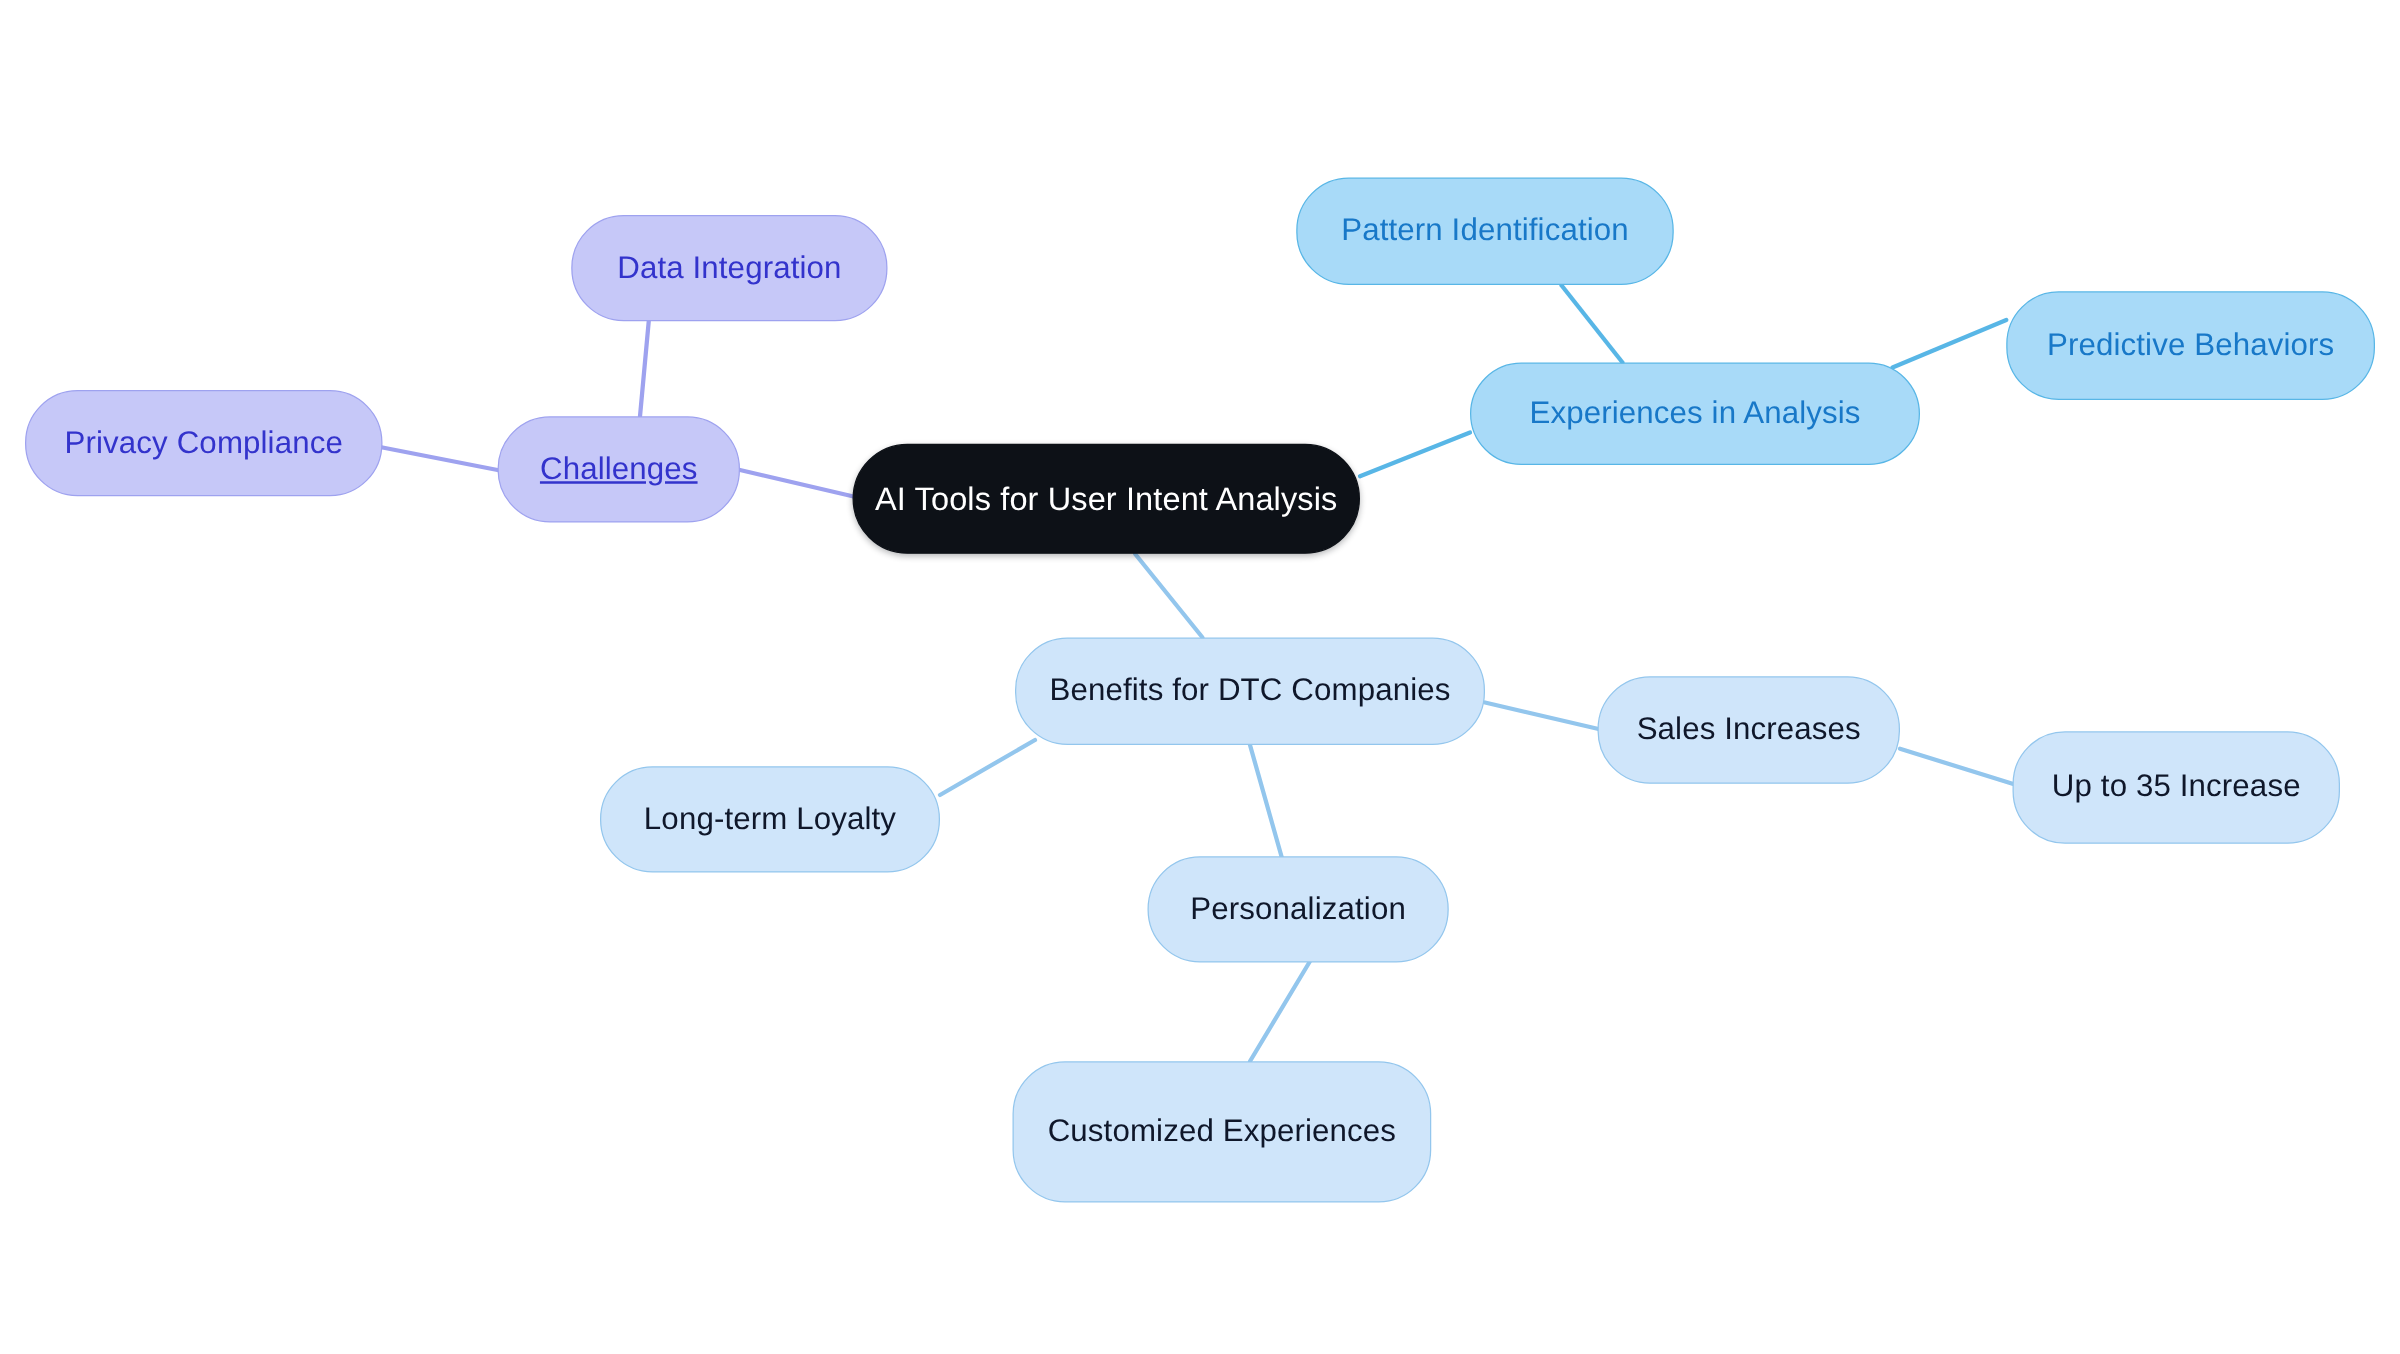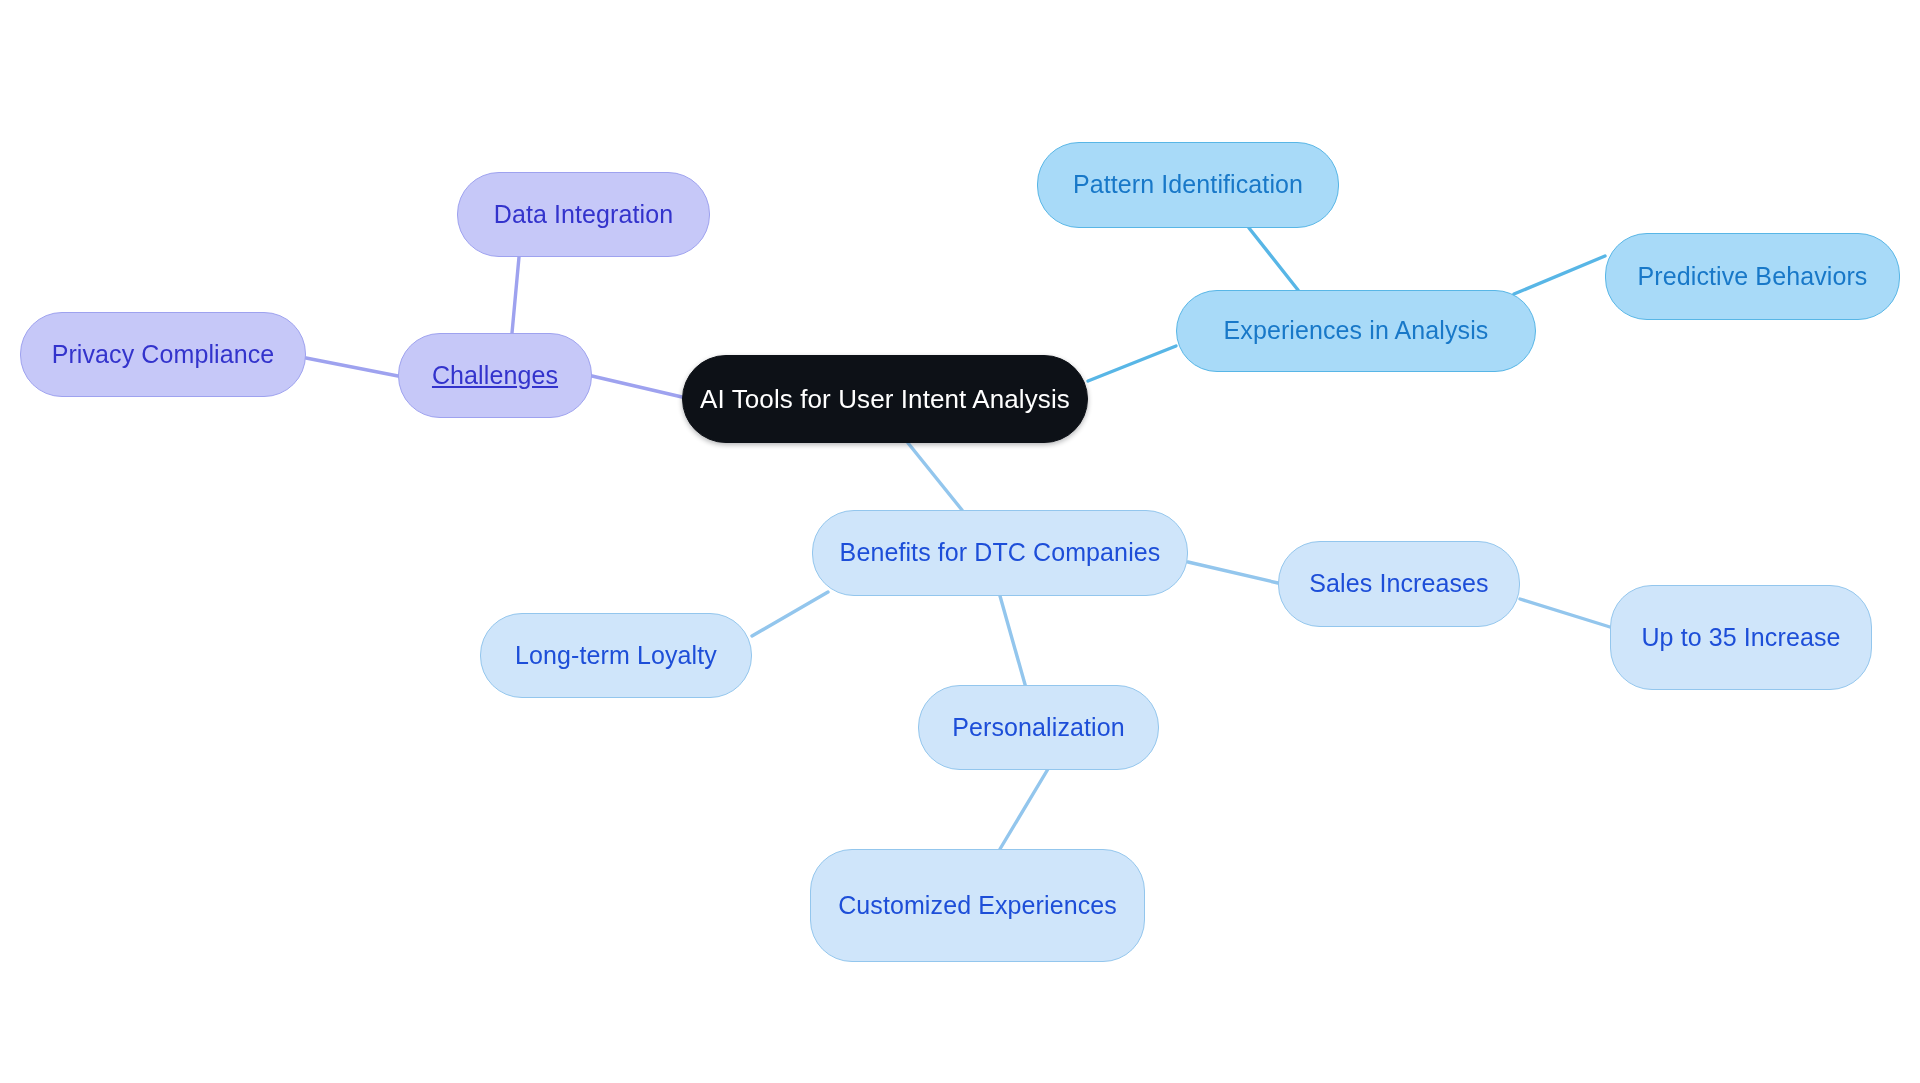--- a/index.html
+++ b/index.html
@@ -69,21 +69,21 @@
     border-color: #58b6e6;
     color: #1878c8;
     font-size: 25px;
     border-radius: 42px;
   }
 
   
   .node.paleblue {
     background: #cfe5fa;
     border-color: #93c6ed;
-    color: #1d4ed8;
+    color: #0f172a;
     font-size: 25px;
     border-radius: 42px;
   }
 </style>
 </head>
 <body>
 
 <div id="canvas">
 
   <svg id="edge-layer" viewBox="0 0 1920 1083" xmlns="http://www.w3.org/2000/svg">
@@ -133,21 +133,21 @@
   </div>
 
   <div class="node paleblue" style="left:812px; top:510px; width:376px; height:86px;">
     <span class="node-label">Benefits for DTC Companies</span>
   </div>
 
   <div class="node paleblue" style="left:1278px; top:541px; width:242px; height:86px;">
     <span class="node-label">Sales Increases</span>
   </div>
 
-  <div class="node paleblue" style="left:1610px; top:585px; width:262px; height:105px;">
+  <div class="node paleblue" style="left:1610px; top:585px; width:262px; height:90px;">
     <span class="node-label">Up to 35 Increase</span>
   </div>
 
   <div class="node paleblue" style="left:480px; top:613px; width:272px; height:85px;">
     <span class="node-label">Long-term Loyalty</span>
   </div>
 
   <div class="node paleblue" style="left:918px; top:685px; width:241px; height:85px;">
     <span class="node-label">Personalization</span>
   </div>

